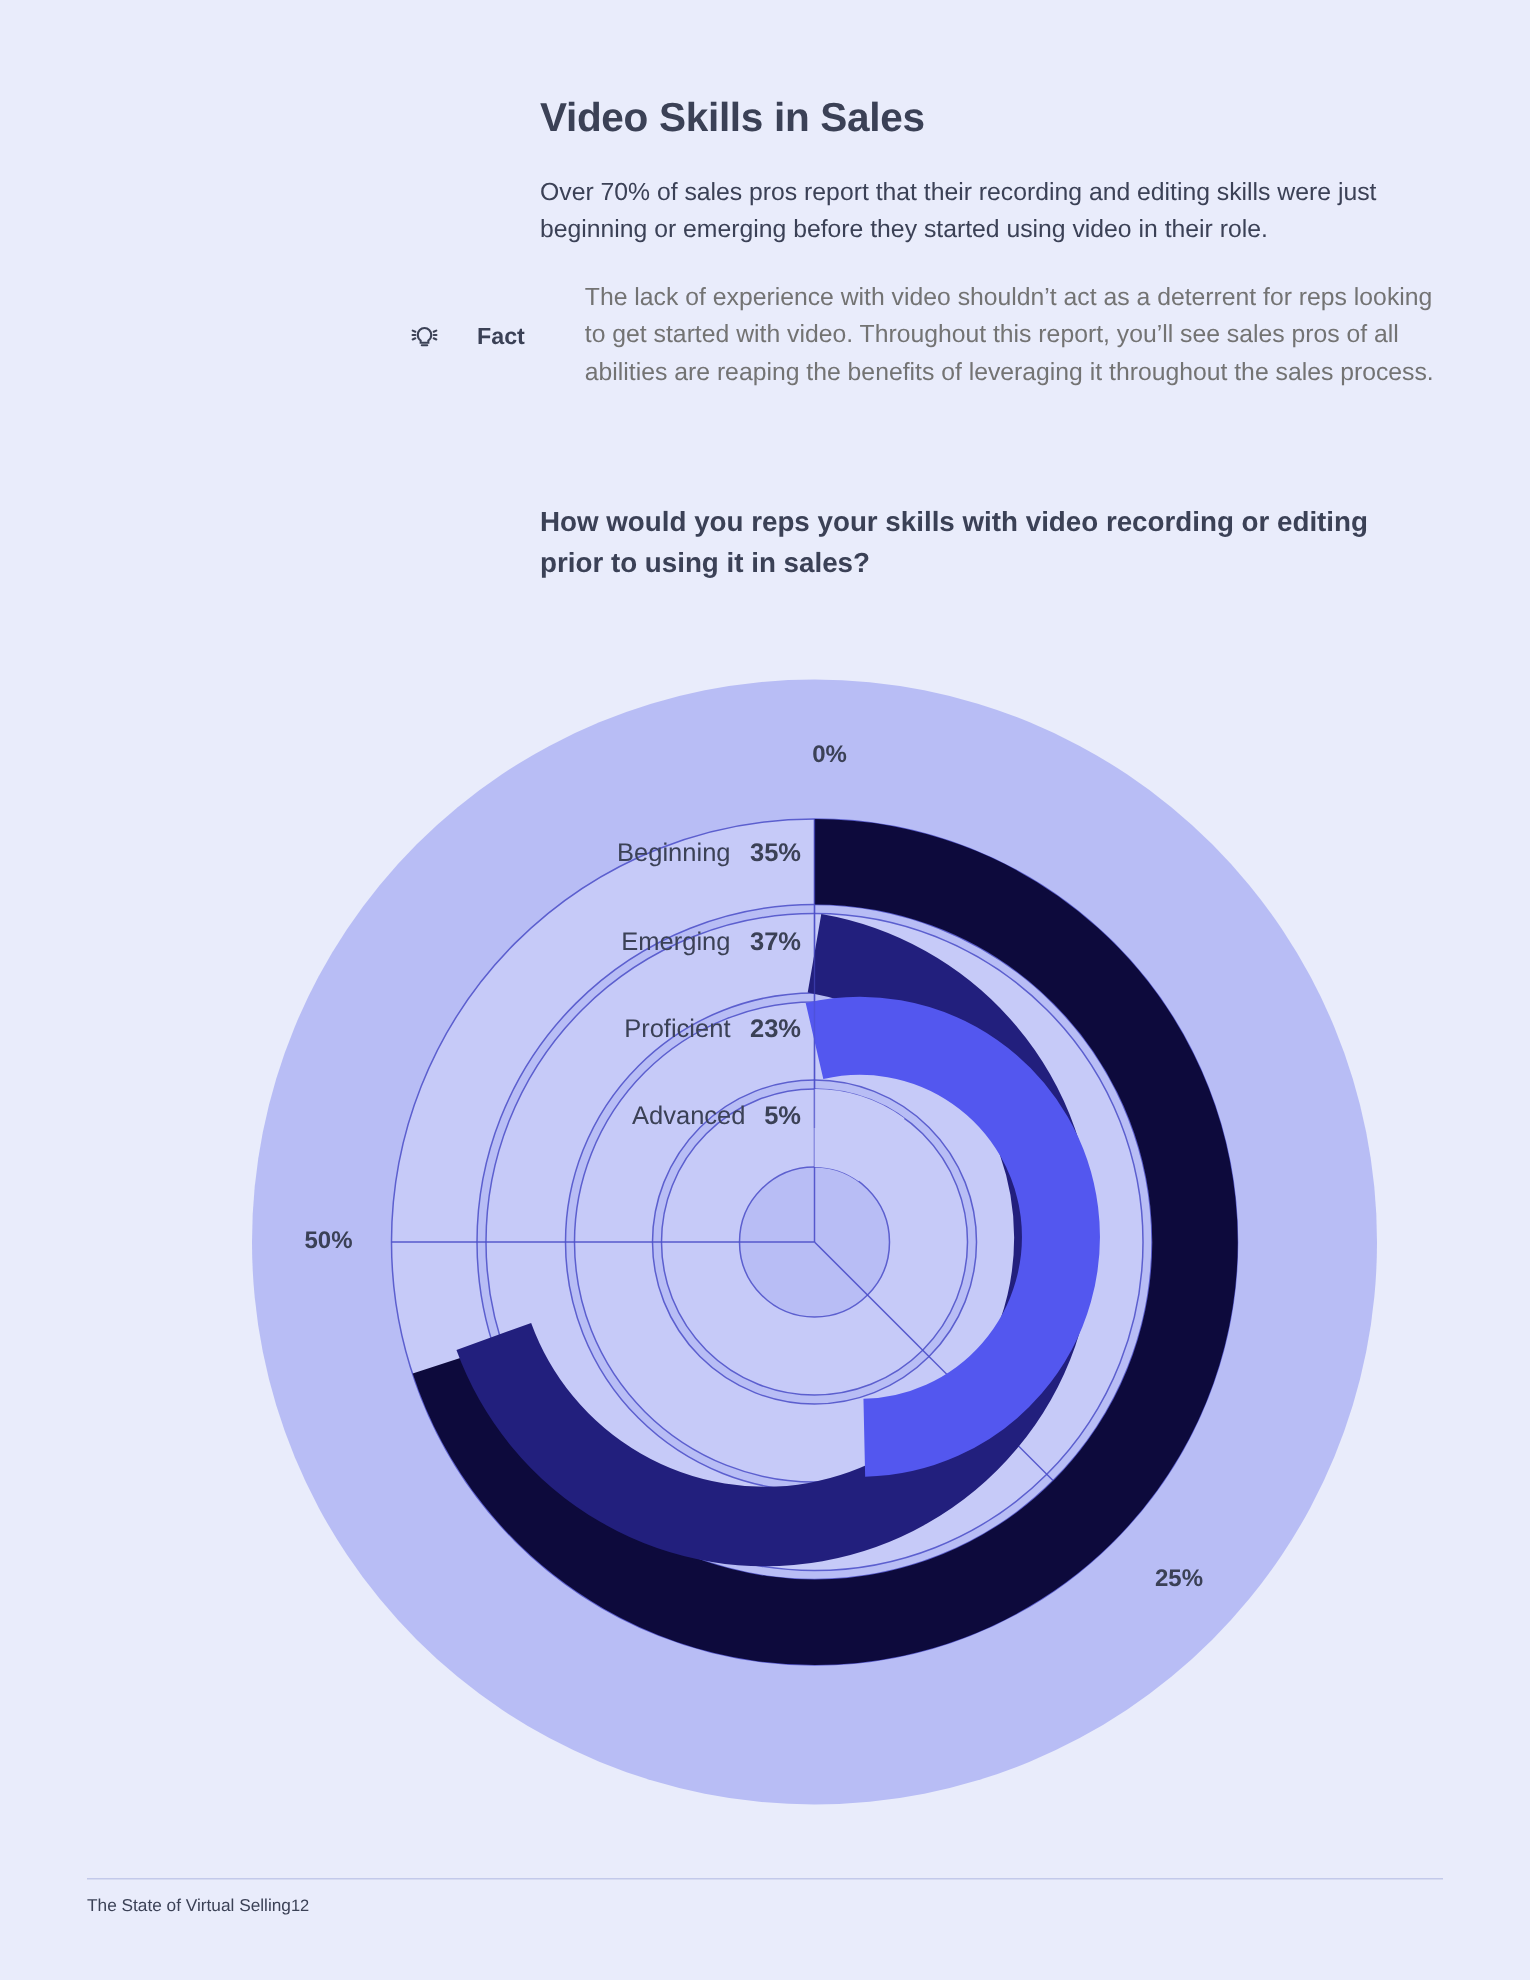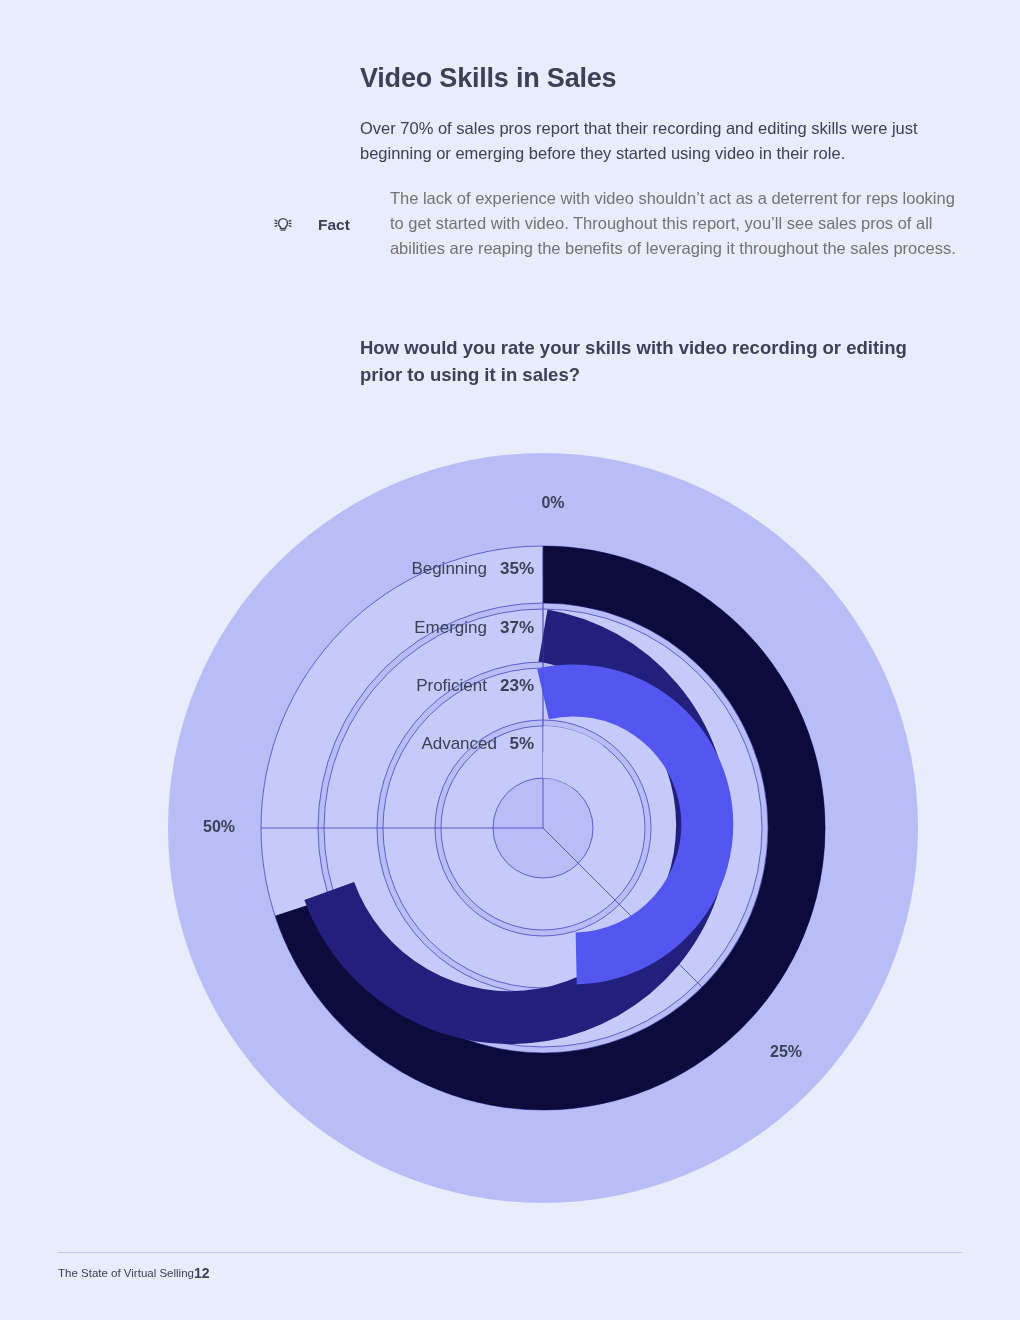--- a/index.html
+++ b/index.html
@@ -132,22 +132,22 @@
     left: 58px;
     top: 1265px;
     width: 904px;
     display: flex;
     justify-content: flex-start;
     align-items: center;
     font-size: 11.5px;
     color: #3b4156;
   }
   .footer-page {
-    font-weight: 700;
-    font-size: 14px;
+    font-weight: 400;
+    font-size: 11px;
   }
 </style>
 </head>
 <body>
 
 <div class="page">
 
   <div class="content">
     <h1 class="page-title">Video Skills in Sales</h1>
     <p class="lede">Over 70% of sales pros report that their recording and editing skills were just beginning or emerging before they started using video in their role.</p>
@@ -159,21 +159,21 @@
         <path d="M9.2 14.2c-1.3-0.95-2.1-2.4-2.1-4.05C7.1 7.3 9.3 5.1 12 5.1s4.9 2.2 4.9 5.05c0 1.65-0.8 3.1-2.1 4.05v1.6H9.2z"></path>
         <path d="M10 17.6h4"></path>
         <path d="M3.4 7.0l1.9 0.8M3.4 13.4l1.9-0.8M3.3 10.2h2.0"></path>
         <path d="M20.6 7.0l-1.9 0.8M20.6 13.4l-1.9-0.8M20.7 10.2h-2.0"></path>
       </svg>
     </span>
     <span class="fact-label">Fact</span>
     <span class="fact-body">The lack of experience with video shouldn’t act as a deterrent for reps looking to get started with video. Throughout this report, you’ll see sales pros of all abilities are reaping the benefits of leveraging it throughout the sales process.</span>
   </div>
 
-  <div class="chart-question">How would you rate your skills with video recording or editing prior to using it in sales?</div>
+  <div class="chart-question">How would you reps your skills with video recording or editing prior to using it in sales?</div>
 
   <div class="chart-wrap">
     <svg class="chart-svg" width="1020" height="790" viewBox="0 0 1020 790">
 
       <circle cx="543" cy="408" r="375" fill="#b8bdf5"></circle>
 
       <circle cx="543" cy="408" r="253.5" fill="none" stroke="#c6caf8" stroke-width="57"></circle>
 
       <circle cx="543" cy="408" r="192.5" fill="none" stroke="#c6caf8" stroke-width="53"></circle>
 

